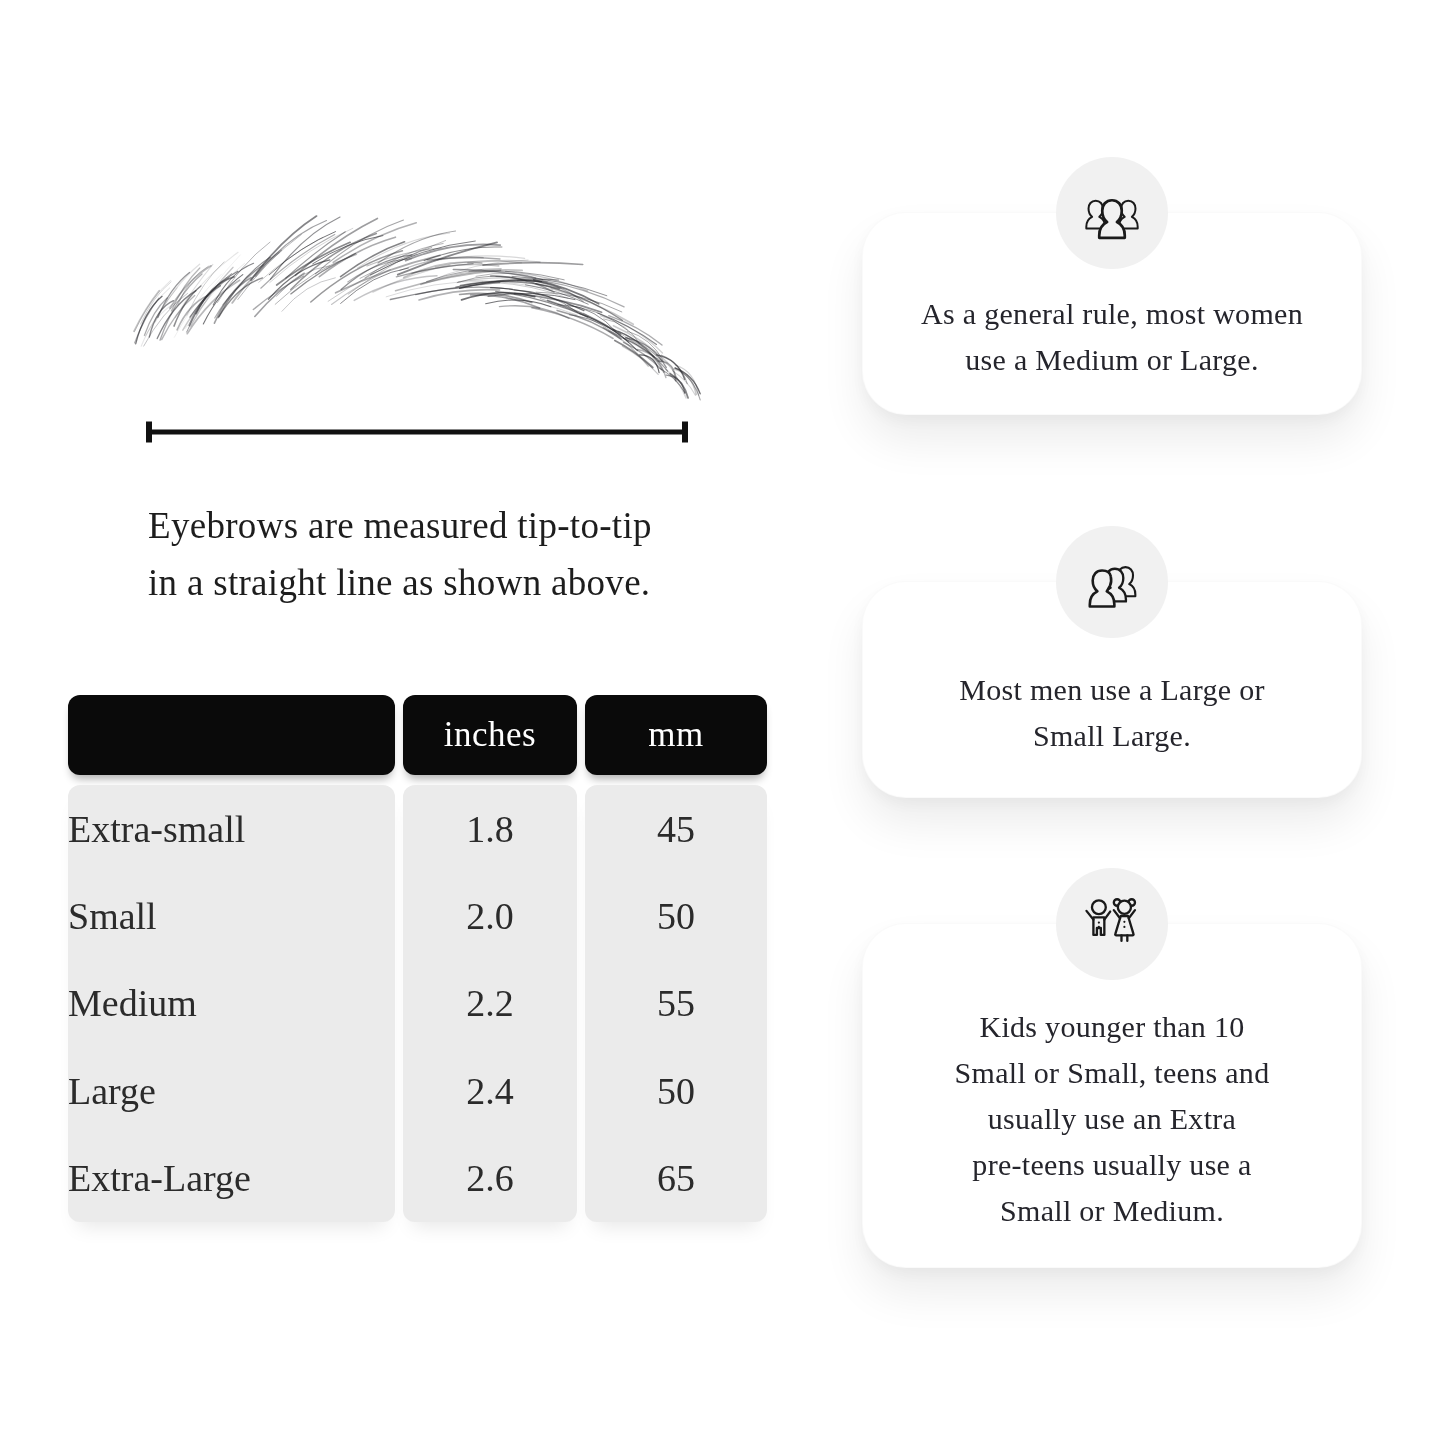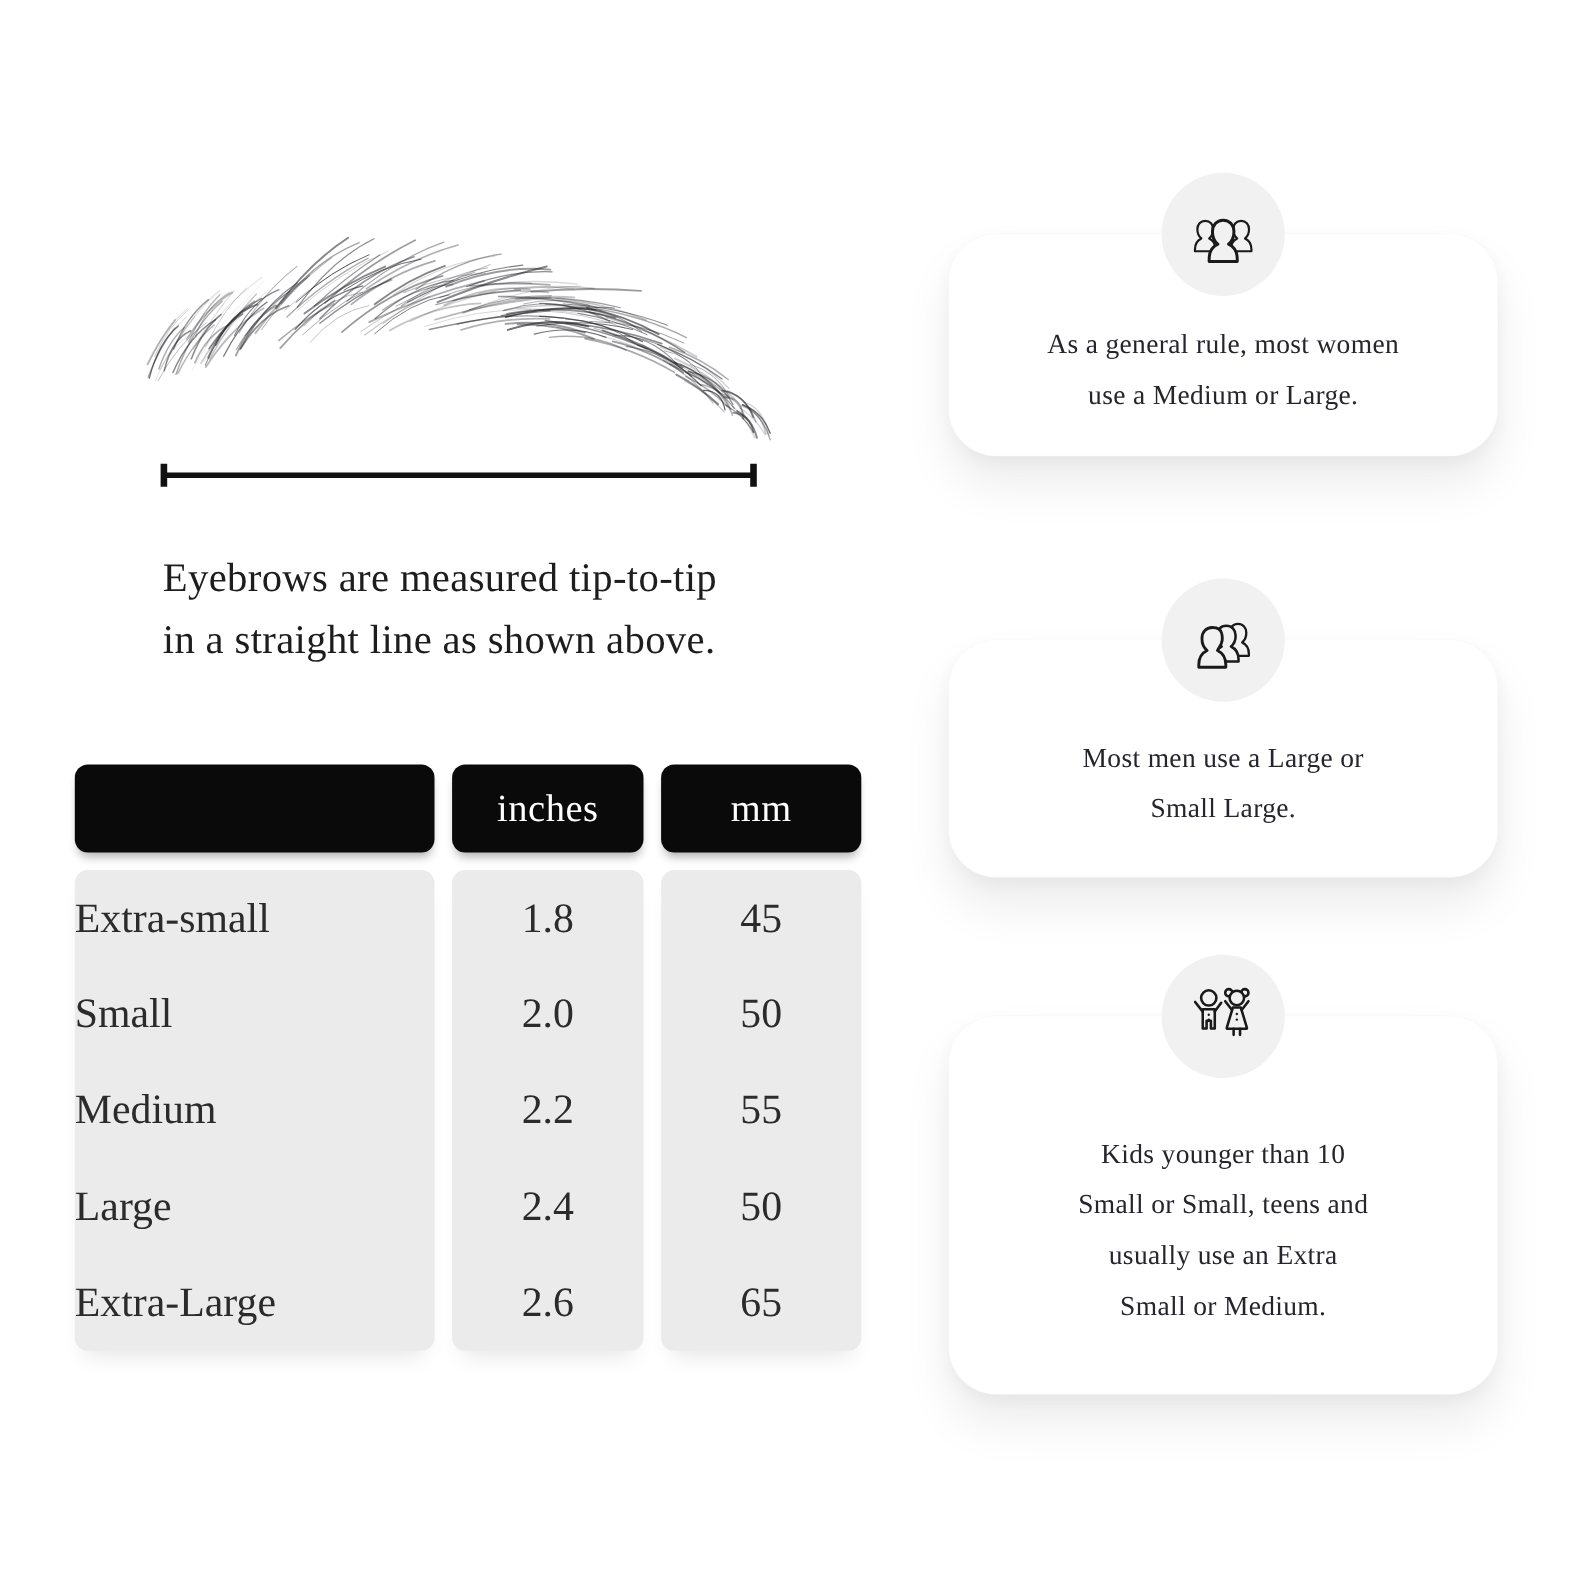--- a/index.html
+++ b/index.html
@@ -11,21 +11,21 @@
   
   .brow-svg{position:absolute;left:115px;top:238px;width:580px;height:170px;overflow:visible;}
   #hairs path{fill:none;stroke:#26262b;stroke-linecap:round;}
   .measure-svg{position:absolute;left:143px;top:420px;width:548px;height:24px;}
   .measure-svg line{stroke:var(--line,#111111);}
   .caption{position:absolute;left:148px;top:497px;font-size:37px;line-height:57px;color:#1d1d1d;letter-spacing:.3px;}
   
   .size-table{
     position:absolute;left:68px;top:695px;display:grid;
     grid-template-columns:327px 174px 182px;grid-template-rows:80px 437px;
-    column-gap:8px;row-gap:10px;gap:16px;
+    column-gap:8px;row-gap:10px;
   }
   .th{
     background:var(--header_bg,#0a0a0a);color:var(--header_text,#ffffff);
     border-radius:12px;display:flex;align-items:center;justify-content:center;
     font-size:35px;letter-spacing:.5px;box-shadow:0 7px 9px -3px rgba(0,0,0,.30);
   }
   .tb{
     background:var(--table_body_bg,#ebebeb);border-radius:12px;
     display:grid;grid-template-rows:repeat(5,1fr);align-items:center;
     font-size:38px;color:#2b2b2b;box-shadow:0 14px 20px -10px rgba(0,0,0,.10);
@@ -36,21 +36,21 @@
   .card{
     position:absolute;left:862px;width:500px;background:var(--card_bg,#ffffff);
     border-radius:44px;border:1px solid rgba(0,0,0,.02);
     box-shadow:0 26px 44px rgba(0,0,0,.075),0 6px 14px rgba(0,0,0,.035);
     display:flex;flex-direction:column;justify-content:center;
     padding:58px 28px 12px;box-sizing:border-box;text-align:center;
   }
   .card1{top:212px;height:203px;}
   .card2{top:581px;height:217px;}
   .card3{top:923px;height:345px;}
-  .card p{margin:0;font-size:25px;line-height:46px;color:#25252c;letter-spacing:.3px;}
+  .card p{margin:0;font-size:30px;line-height:46px;color:#25252c;letter-spacing:.3px;}
   .badge{
     position:absolute;top:-56px;left:50%;transform:translateX(-50%);
     width:112px;height:112px;border-radius:50%;background:var(--badge_bg,#f1f1f1);
     display:flex;align-items:center;justify-content:center;
   }
   .badge svg{display:block;}
   .icon-stroke{fill:none;stroke:#1a1a1a;stroke-width:3.2;stroke-linecap:round;stroke-linejoin:round;}
   .icon-fill{fill:var(--badge_bg,#f1f1f1);stroke:#1a1a1a;stroke-width:3.6;stroke-linejoin:round;}
 </style>
 </head>
@@ -322,16 +322,17 @@
         <path class="icon-stroke" d="M71,31 L79.5,20"></path>
         <path class="icon-stroke" d="M61,54.5 L61,62"></path>
         <path class="icon-stroke" d="M69,54.5 L69,62"></path>
         <circle cx="65" cy="36" r="1.5" fill="#1a1a1a"></circle>
         <circle cx="65" cy="43" r="1.5" fill="#1a1a1a"></circle>
       </svg>
     </div>
     <p>Kids younger than 10</p>
     <p>Small or Small, teens and</p>
     <p>usually use an Extra</p>
+    <p>pre-teens usually use a</p>
     <p>Small or Medium.</p>
   </section>
 
 </div>
 
 </body></html>

